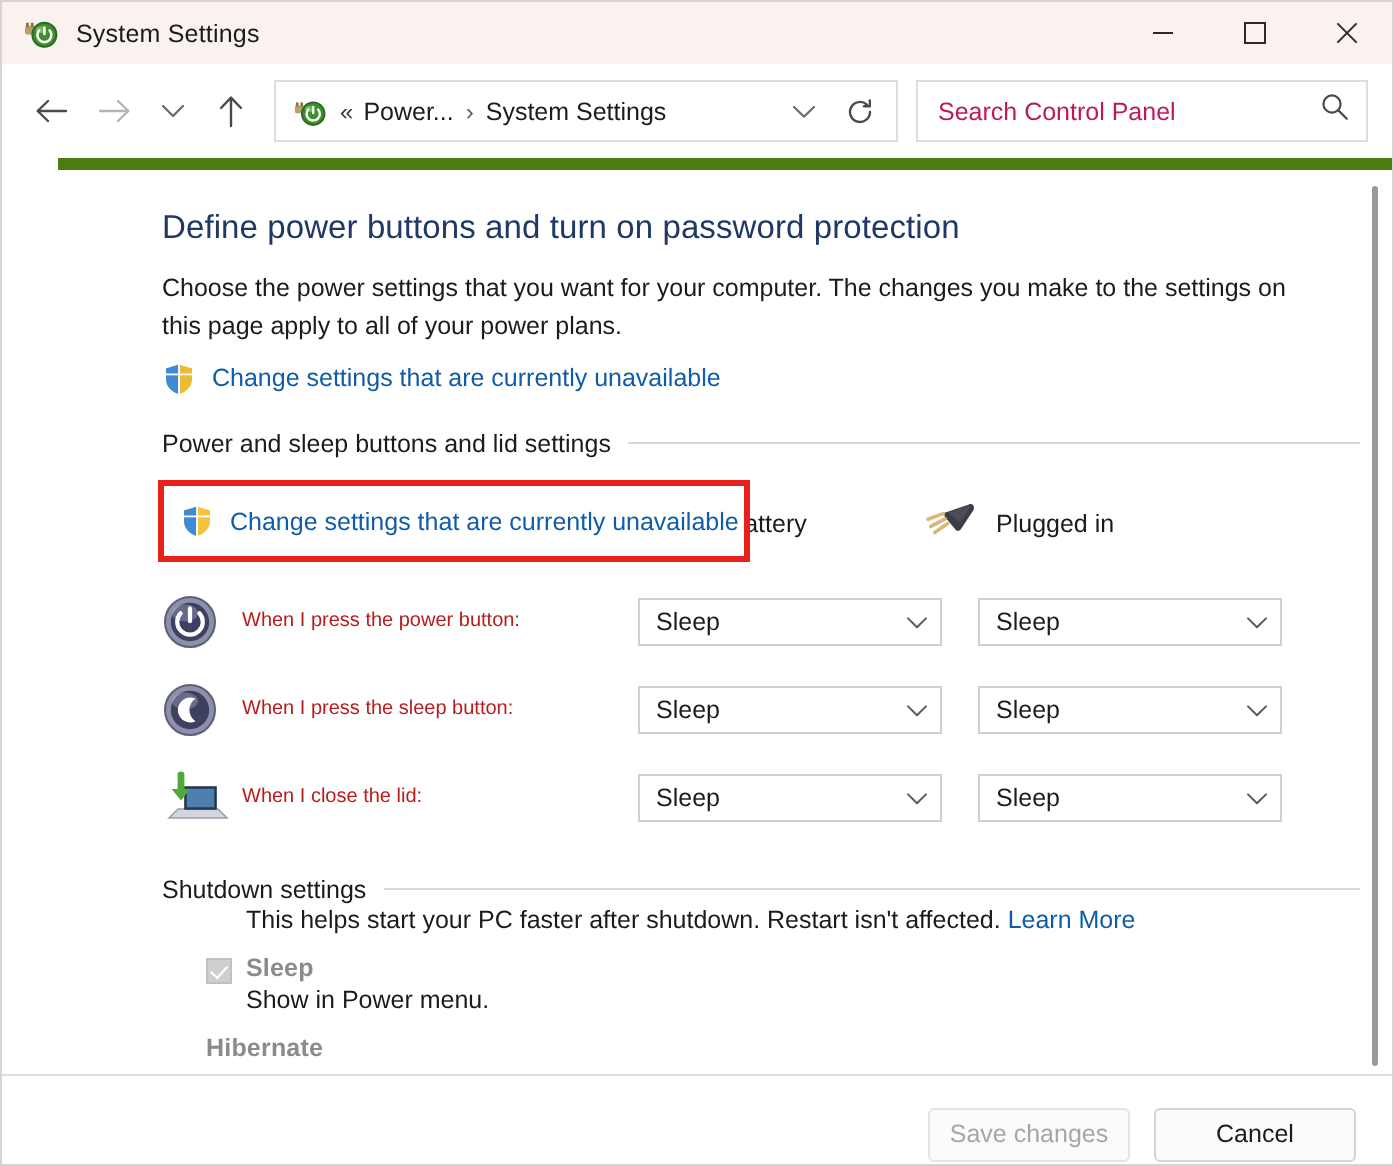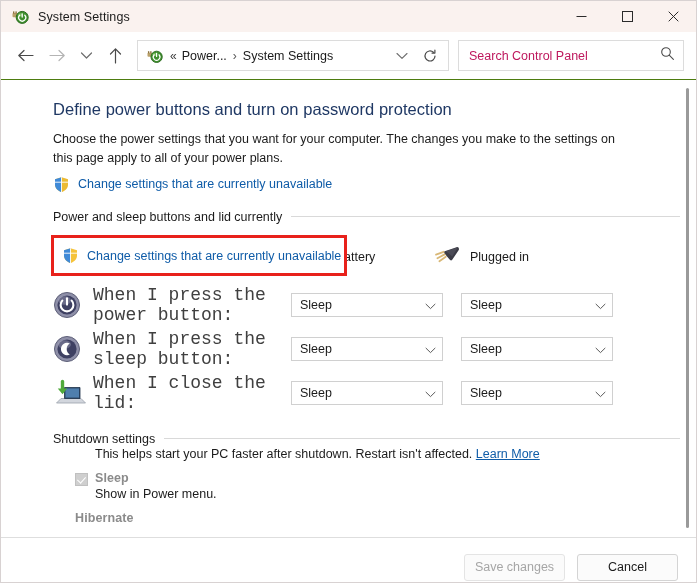--- a/index.html
+++ b/index.html
@@ -90,21 +90,22 @@
   .search-placeholder {
     font-size: 12.5px; color: #be185d; flex: 1 1 auto;
   }
 
   
   .content-wrap {
     flex: 1 1 auto;
     position: relative;
     overflow: hidden;
     background: #ffffff;
-    border-top: 1px solid #4d7c0f;
+    border-top: 6px solid #4d7c0f;
+    margin-left: 28px;
   }
   .content {
     position: absolute; inset: 0 16px 0 0;
     padding: 20px 0 0 52px;
   }
   .page-title {
     font-size: 16.5px; color: #1f3864; font-weight: 400;
     margin: 0 0 11px 0; letter-spacing: .05px;
   }
   .page-desc {
@@ -154,21 +155,21 @@
 
   
   .rows { margin-top: 12px; }
   .srow {
     display: flex; align-items: center;
     height: 44px;
   }
   .srow .ricon { width: 40px; flex: 0 0 auto; display:flex; align-items:center; }
   .srow .rlabel {
     width: 198px; flex: 0 0 auto;
-    font-size: 18px; color: #404040; font-family: Liberation Mono, monospace;
+    font-size: 10px; color: #b91c1c;
   }
   .dd {
     width: 152px; height: 24px; flex: 0 0 auto;
     border: 1px solid #d0d0d0; background: #ffffff;
     display: flex; align-items: center;
     padding: 0 6px 0 8px;
     margin-right: 18px;
   }
   .dd .val { font-size: 12.5px; color: #1b1b1b; flex: 1 1 auto; }
 
@@ -185,21 +186,21 @@
     content: ""; position: absolute;
     left: 3px; top: 1px; width: 4px; height: 7px;
     border: solid #ffffff; border-width: 0 1.6px 1.6px 0;
     transform: rotate(42deg);
   }
   .chk-label { font-size: 12.5px; color: #8b8b8b; font-weight: bold; letter-spacing: .1px; }
   .chk-sub {
     font-size: 12.5px; color: #1b1b1b;
     padding-left: 42px; margin-top: 1px;
   }
-  .learn-link { color: #0f5ca8; text-decoration: underline; cursor: pointer; }
+  .learn-link { color: #0f5ca8; cursor: pointer; }
 
   
   .scrollbar {
     position: absolute; right: 0; top: 0; bottom: 0; width: 16px;
     background: #ffffff;
   }
   .scroll-thumb {
     position: absolute; left: 6px; top: 8px;
     width: 3px; height: 440px;
     background: #9a9a9a; border-radius: 2px;
@@ -339,21 +340,21 @@
             <path d="M8.5 1.2L2 3.3v5.2c0 4.2 3.4 6.6 6.5 7.6z" fill="#3f8ad8"></path>
             <path d="M8.5 1.2L15 3.3v5.2c0 4.2-3.4 6.6-6.5 7.6" fill="#d4a21f" opacity=".25"></path>
             <path d="M8.5 1.2v14.9" stroke="#ffffff" stroke-width=".9"></path>
             <path d="M2 6.2h13" stroke="#ffffff" stroke-width=".9"></path>
           </svg>
         </span>
         <span class="uac-link">Change settings that are currently unavailable</span>
       </div>
 
       <div class="group-head">
-        <span class="label">Power and sleep buttons and lid currently</span>
+        <span class="label">Power and sleep buttons and lid settings</span>
         <span class="rule"></span>
       </div>
 
       <div class="col-heads">
         <div class="col-head battery">
           <span>
             <svg width="16" height="24" viewBox="0 0 16 24">
               <rect x="5" y="0.6" width="6" height="2.4" rx="1" fill="#9a9a9a"></rect>
               <rect x="2.6" y="2.8" width="10.8" height="20.2" rx="3" fill="#4faa3a"></rect>
               <rect x="2.6" y="2.8" width="10.8" height="20.2" rx="3" fill="none" stroke="#2f7a22" stroke-width="1"></rect>

